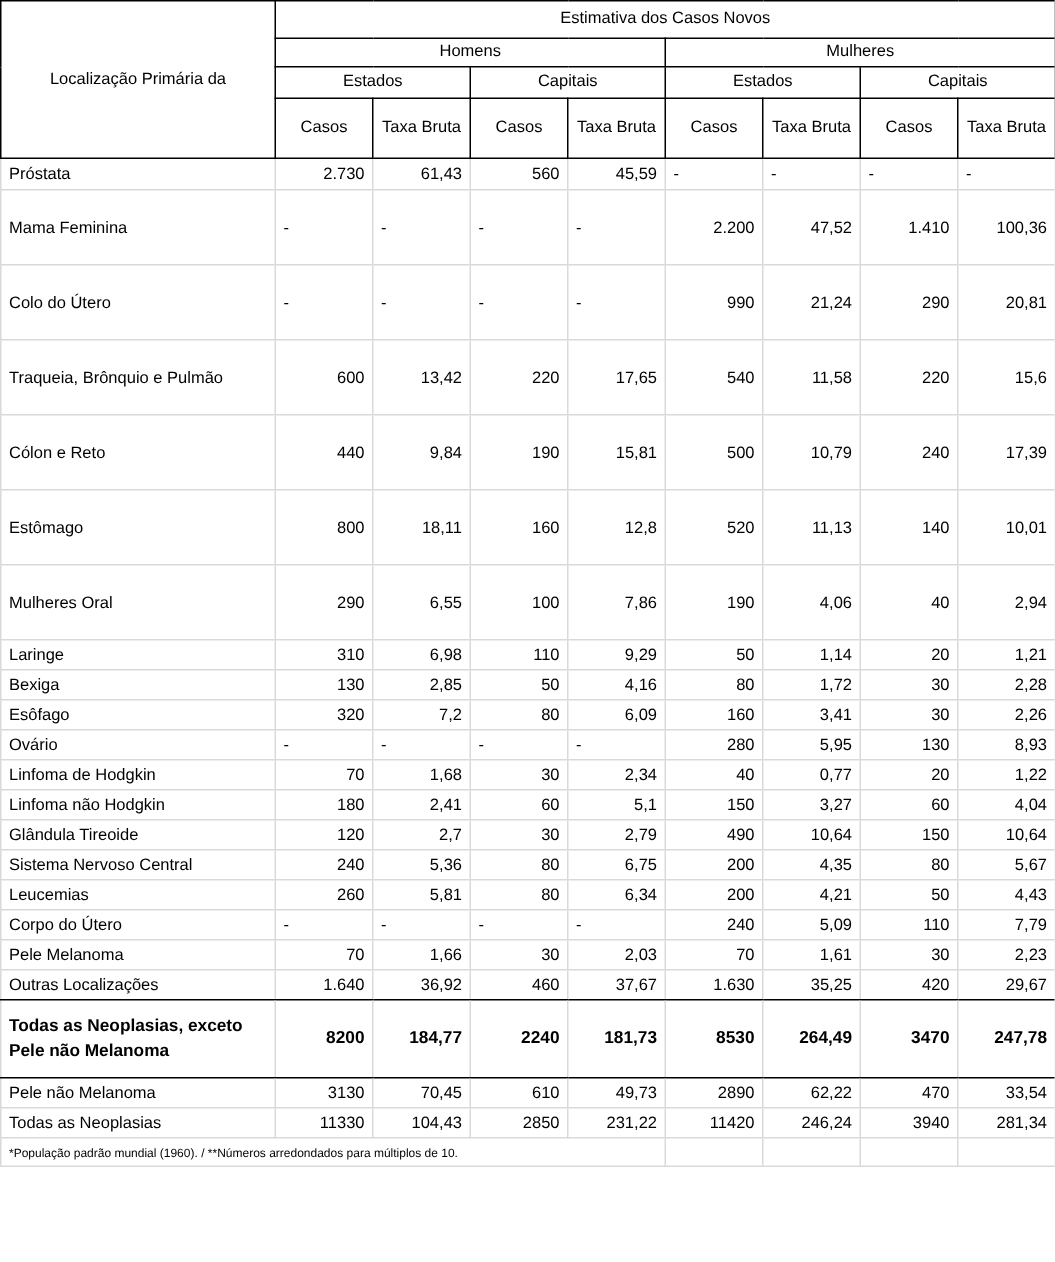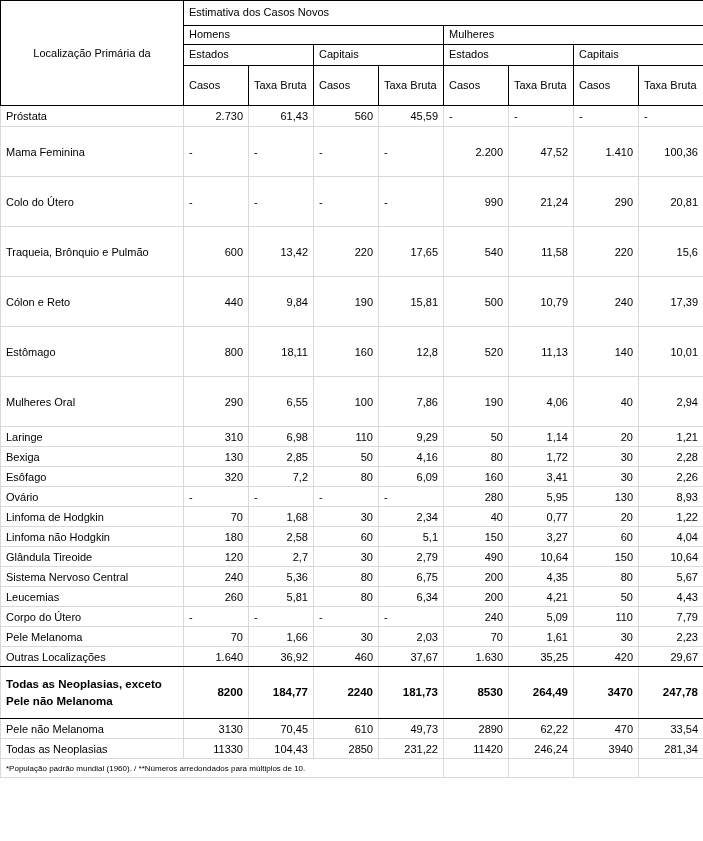--- a/index.html
+++ b/index.html
@@ -39,20 +39,21 @@
     color: #000000;
     font-weight: normal;
     padding: 0 5px;
     vertical-align: middle;
     overflow: hidden;
     white-space: nowrap;
   }
 
   
   .hdr {
+    text-align: center;
     font-weight: bold;
     font-size: 11.5px;
     border: 1px solid #000000 !important;
     white-space: normal;
     line-height: 1.25;
   }
   .hdr-loc {
     text-align: center;
     font-weight: bold;
     font-size: 11.5px;
@@ -271,21 +272,21 @@
           <td class="num">30</td>
           <td class="num">2,34</td>
           <td class="num">40</td>
           <td class="num">0,77</td>
           <td class="num">20</td>
           <td class="num">1,22</td>
         </tr>
         <tr class="r-compact">
           <td class="loc">Linfoma não Hodgkin</td>
           <td class="num">180</td>
-          <td class="num">2,58</td>
+          <td class="num">2,41</td>
           <td class="num">60</td>
           <td class="num">5,1</td>
           <td class="num">150</td>
           <td class="num">3,27</td>
           <td class="num">60</td>
           <td class="num">4,04</td>
         </tr>
         <tr class="r-compact">
           <td class="loc">Glândula Tireoide</td>
           <td class="num">120</td>

